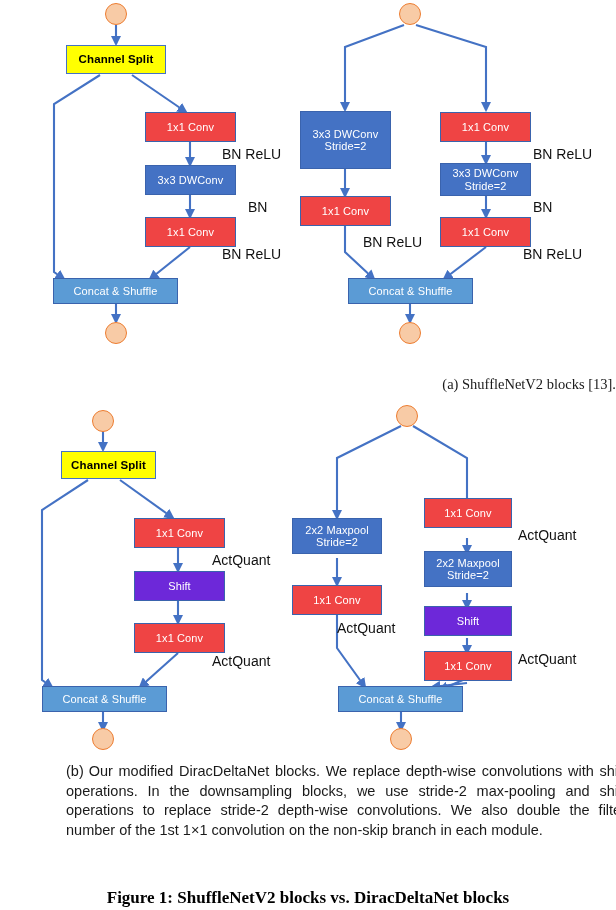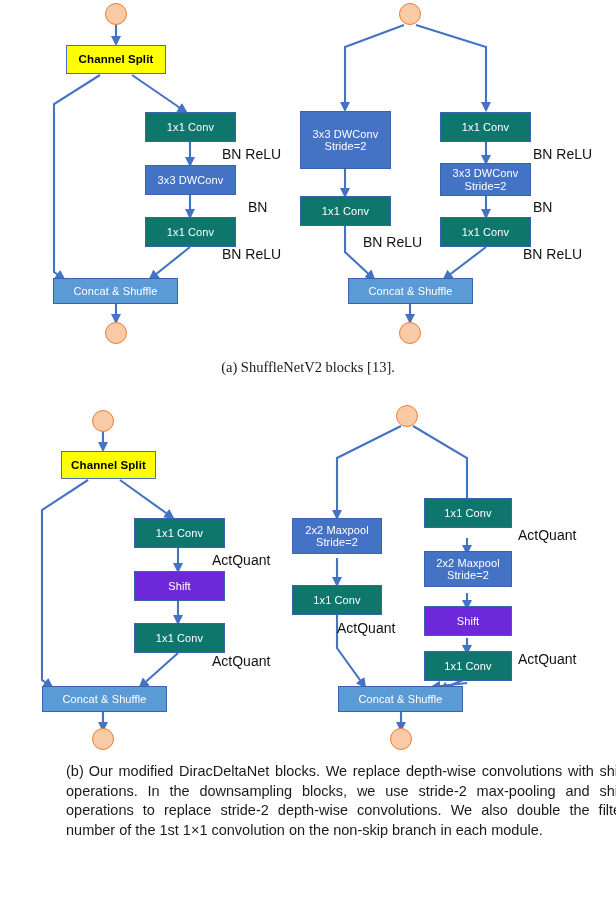--- a/index.html
+++ b/index.html
@@ -49,21 +49,21 @@
     justify-content: center;
     text-align: center;
     font-family: "Liberation Sans", sans-serif;
     font-size: 11px;
     line-height: 12.5px;
     color: #ffffff;
     letter-spacing: 0.1px;
     white-space: pre-line;
     z-index: 3;
   }
-  .node.orange  { background: #0f766e; }
+  .node.orange  { background: #ef4444; }
   .node.blue    { background: #4472C4; }
   .node.ltblue  { background: #5B9BD5; text-align: center; }
   .node.green   { background: #6d28d9; }
   .node.yellow  {
     background: #FFFF00;
     color: #000000;
     border: 1px solid #4472C4;
     font-weight: bold;
     font-size: 11.5px;
   }
@@ -93,21 +93,21 @@
   
   .subcaption {
     position: absolute;
     left: 0;
     width: 616px;
     text-align: center;
     font-family: "Liberation Serif", serif;
     font-size: 14.5px;
     color: #1a1a1a;
   }
-  #caption-a { top: 359px; }
+  #caption-a { top: 376px; text-align: right; }
 
   #caption-b {
     position: absolute;
     left: 30px;
     top: 762px;
     width: 560px;
     font-family: Liberation Sans, sans-serif;
     font-size: 14.5px;
     line-height: 19.5px;
     color: #1a1a1a;
@@ -277,14 +277,15 @@
     <div class="side-label" style="left:518px; top:129px;">ActQuant</div>
     <div class="side-label" style="left:518px; top:253px;">ActQuant</div>
 
     <div class="node ltblue" style="left:338px; top:288px; width:125px; height:26px;">Concat &amp; Shuffle</div>
   </div>
 
   <div id="caption-b">
     <span class="lbl">(b)</span><span>Our modified DiracDeltaNet blocks. We replace depth-wise convolutions with shift operations. In the downsampling blocks, we use stride-2 max-pooling and shift operations to replace stride-2 depth-wise convolutions. We also double the filter number of the 1st 1×1 convolution on the non-skip branch in each module.</span>
   </div>
 
+  <div id="figure-caption">Figure 1: ShuffleNetV2 blocks vs. DiracDeltaNet blocks</div>
 
 </div>
 
 </body></html>

